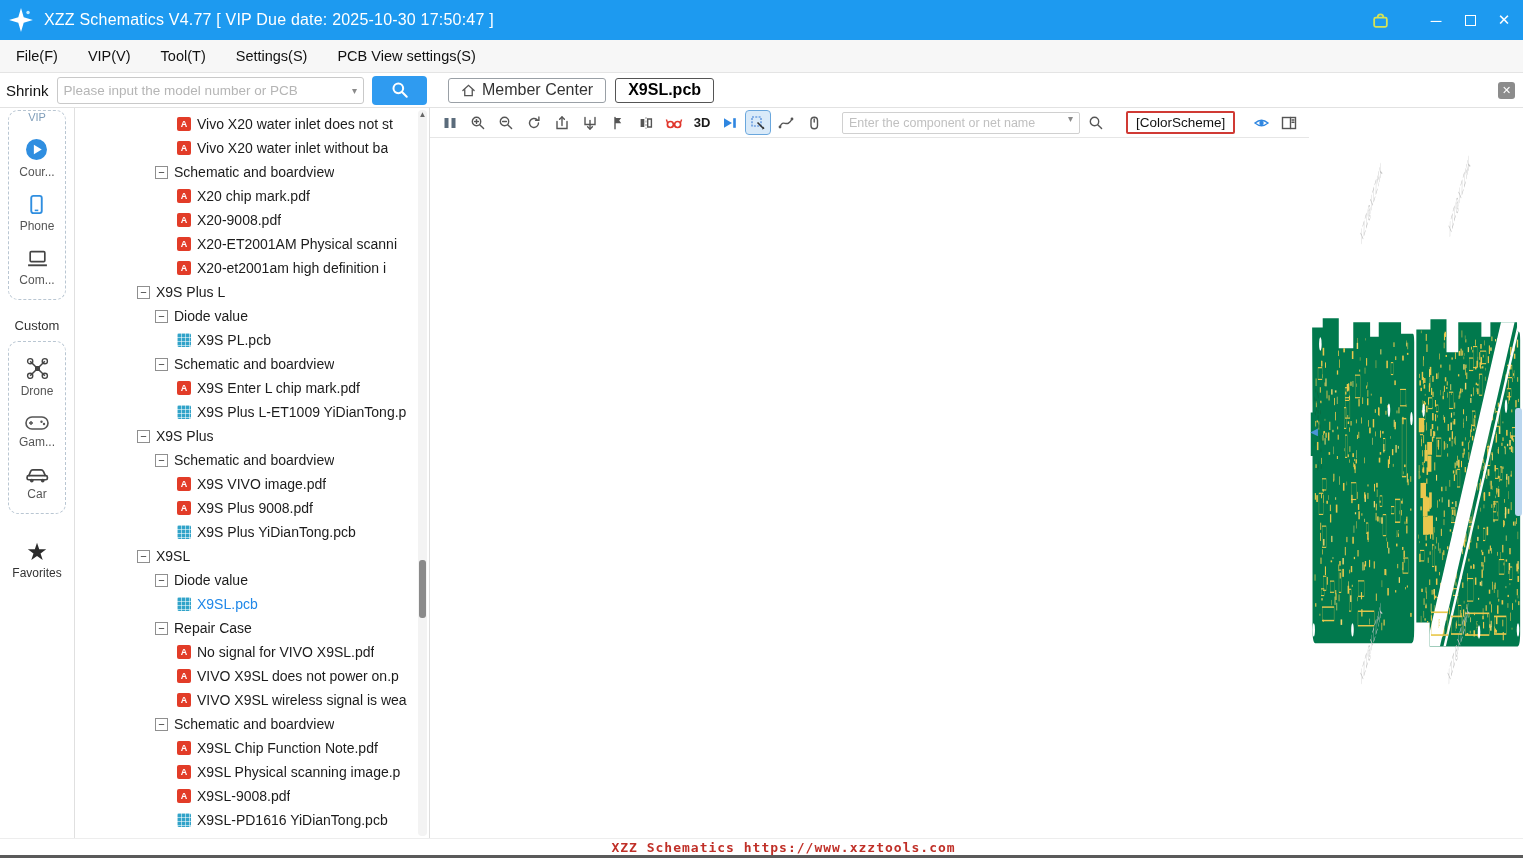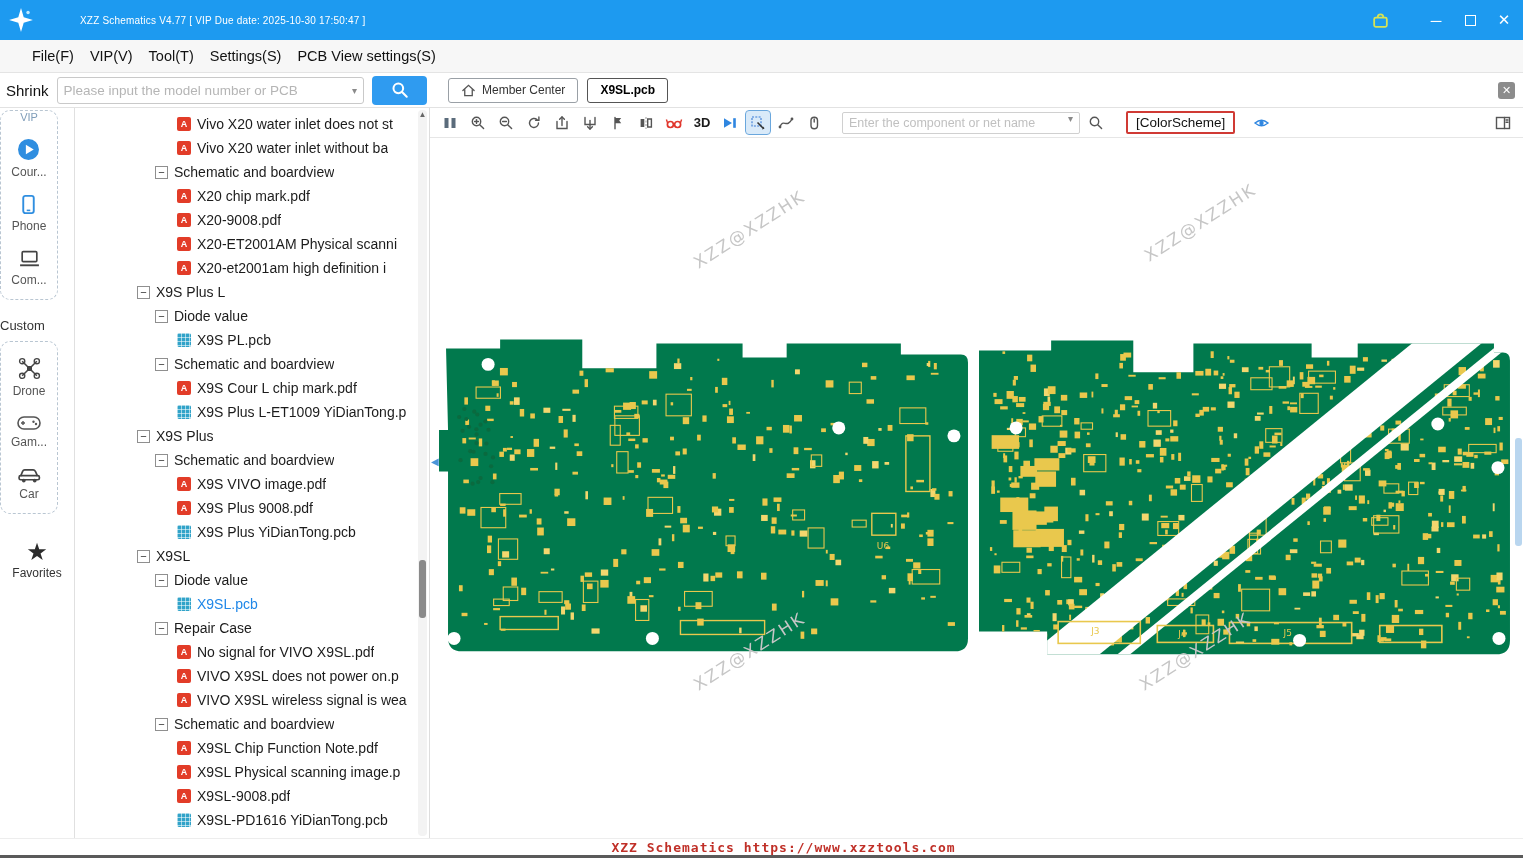--- a/index.html
+++ b/index.html
@@ -2,49 +2,49 @@
 <html><head>
 <meta charset="utf-8">
 <style>
   * { box-sizing: border-box; margin: 0; padding: 0; }
   html, body { width: 1523px; height: 858px; overflow: hidden; }
   body { font-family: "Liberation Sans", "DejaVu Sans", sans-serif; background: #fff; }
 
   
   .titlebar { height: 40px; background: #1d9af0; display: flex; align-items: center; color: #fff; padding: 0 2px 0 8px; }
   .titlebar .logo { width: 26px; height: 26px; margin-right: 10px; }
-  .titlebar .title { font-size: 10px; letter-spacing: .2px; margin-left: 36px; }
+  .titlebar .title { font-size: 16px; letter-spacing: .2px; }
   .titlebar .win-controls { margin-left: auto; display: flex; align-items: center; }
   .tb-icon-btn { width: 34px; height: 30px; display: flex; align-items: center; justify-content: center; color: #fff; font-size: 15px; cursor: default; }
   .bag-btn { margin-right: 22px; }
   .max-glyph { width: 11px; height: 11px; border: 1.6px solid #fff; display: inline-block; }
 
   
-  .menubar { height: 33px; background: #f7f7f7; border-bottom: 1px solid #e4e4e4; display: flex; align-items: center; padding-left: 32px; gap: 16px; font-size: 14.5px; color: #111; }
+  .menubar { height: 33px; background: #f7f7f7; border-bottom: 1px solid #e4e4e4; display: flex; align-items: center; padding-left: 16px; gap: 30px; font-size: 14.5px; color: #111; }
   .menu-item { cursor: default; }
 
   
   .toprow { height: 35px; display: flex; background: #fff; border-bottom: 1px solid #e2e2e2; }
   .toprow-left { width: 430px; flex: none; display: flex; align-items: center; padding: 0 3px 0 6px; gap: 8px; }
   .shrink-btn { background: none; border: none; font-size: 15px; color: #111; font-family: inherit; text-align: center; }
   .model-combo { flex: 1; height: 27px; border: 1px solid #c9c9c9; border-radius: 3px; display: flex; align-items: center; padding: 0 6px; gap: 4px; }
   .model-combo input { flex: 1; border: none; outline: none; font-size: 13.5px; color: #333; font-family: inherit; min-width: 0; }
   .model-combo input::placeholder { color: #b5b5b5; }
   .combo-caret { color: #8a8a8a; font-size: 10px; }
   .model-search-btn { width: 55px; height: 29px; background: #2f9bf0; border: none; border-radius: 4px; display: flex; align-items: center; justify-content: center; }
   .toprow-right { flex: 1; display: flex; align-items: center; padding: 0 10px 0 18px; position: relative; gap: 9px; }
-  .tab { height: 25px; border: 1px solid #9aa0a6; border-radius: 3px; background: #fff; display: flex; align-items: center; gap: 6px; padding: 0 12px; font-size: 12px; color: #333; }
+  .tab { height: 25px; border: 1px solid #9aa0a6; border-radius: 3px; background: #fff; display: flex; align-items: center; gap: 6px; padding: 0 12px; font-size: 16px; color: #333; }
   .tab.active { border: 1px solid #555; font-weight: bold; color: #000; }
   .closeall-btn { position: absolute; right: 8px; top: 9px; width: 17px; height: 17px; background: #8c8c8c; border-radius: 3px; color: #fff; font-size: 11px; line-height: 17px; text-align: center; }
 
   
   .mainrow { display: flex; height: 730px; }
 
   
-  .iconbar { width: 75px; flex: none; border-right: 1px solid #e0e0e0; display: flex; flex-direction: column; padding-top: 0; overflow: hidden; background: #fff; }
+  .iconbar { width: 75px; flex: none; border-right: 1px solid #e0e0e0; display: flex; flex-direction: column; align-items: center; padding-top: 0; overflow: hidden; background: #fff; }
   .sb-group { border: 1px dashed #b9c6d2; border-radius: 10px; width: 58px; display: flex; flex-direction: column; align-items: center; padding: 2px 0 12px; margin-top: 2px; }
   .sb-group-label { font-size: 11px; color: #7f9db9; margin-top: -2px; }
   .custom-label { font-size: 13px; color: #333; margin: 18px 0 6px; }
   .sb-item { display: flex; flex-direction: column; align-items: center; gap: 4px; margin-top: 15px; }
   .sb-item .lbl { font-size: 12px; color: #555; max-width: 54px; overflow: hidden; white-space: nowrap; }
   .fav { margin-top: 26px; display: flex; flex-direction: column; align-items: center; gap: 2px; }
   .fav .star { font-size: 24px; color: #2b2b2b; line-height: 24px; }
   .fav .lbl { font-size: 12px; color: #333; }
 
   
@@ -60,21 +60,21 @@
   .fico.pcb { background:
       linear-gradient(rgba(255,255,255,.55) 1px, transparent 1px) 0 0/4px 4px,
       linear-gradient(90deg, rgba(255,255,255,.55) 1px, transparent 1px) 0 0/4px 4px,
       #31a3c9; }
   .tlabel { overflow: hidden; }
   .vtrack { position: absolute; top: 2px; bottom: 2px; right: 2px; width: 9px; background: #f3f3f3; border-radius: 4px; }
   .vup { position: absolute; top: 0; left: 0; width: 9px; text-align: center; font-size: 8px; color: #666; }
   .vthumb { position: absolute; top: 62%; left: 1px; width: 7px; height: 58px; background: #8a8a8a; border-radius: 3px; }
 
   
-  .content { flex: 1; min-width: 0; display: flex; flex-direction: column; }
+  .content { flex: 1; min-width: 0; display: flex; flex-direction: row; }
   .pcbtoolbar { height: 30px; flex: none; display: flex; align-items: center; gap: 4px; padding: 0 8px; border-bottom: 1px solid #e6e6e6; background: #fff; }
   .tbtn { width: 24px; height: 23px; display: flex; align-items: center; justify-content: center; border-radius: 3px; flex: none; }
   .tbtn.selected { background: #d9eaf9; outline: 1px solid #6aa7dd; }
   .threed { font-size: 13px; font-weight: bold; color: #1a1a1a; padding: 0 3px; }
   .comp-combo { width: 238px; height: 22px; border: 1px solid #d0d0d0; border-radius: 2px; display: flex; padding: 0 6px; gap: 4px; margin-left: 12px; }
   .comp-combo input { flex: 1; border: none; outline: none; font-size: 12.5px; color: #333; font-family: inherit; min-width: 0; }
   .comp-combo input::placeholder { color: #c0c0c0; }
   .colorscheme { border: 2px solid #d03a34; border-radius: 2px; padding: 2px 8px; font-size: 13.5px; color: #111; margin-left: 14px; background: #fff; flex: none; }
   .eye-btn { margin-left: 10px; }
   .panel-toggle { margin-left: auto; }
@@ -258,21 +258,21 @@
         <div class="tree-row lvl2">
           <span class="fico pcb"></span>
           <span class="tlabel">X9S PL.pcb</span>
         </div>
         <div class="tree-row lvl1">
           <span class="collapse">−</span>
           <span class="tlabel">Schematic and boardview</span>
         </div>
         <div class="tree-row lvl2">
           <span class="fico pdf">A</span>
-          <span class="tlabel">X9S Cour L chip mark.pdf</span>
+          <span class="tlabel">X9S Enter L chip mark.pdf</span>
         </div>
         <div class="tree-row lvl2">
           <span class="fico pcb"></span>
           <span class="tlabel">X9S Plus L-ET1009 YiDianTong.p</span>
         </div>
         <div class="tree-row lvl0">
           <span class="collapse">−</span>
           <span class="tlabel">X9S Plus</span>
         </div>
         <div class="tree-row lvl1">

